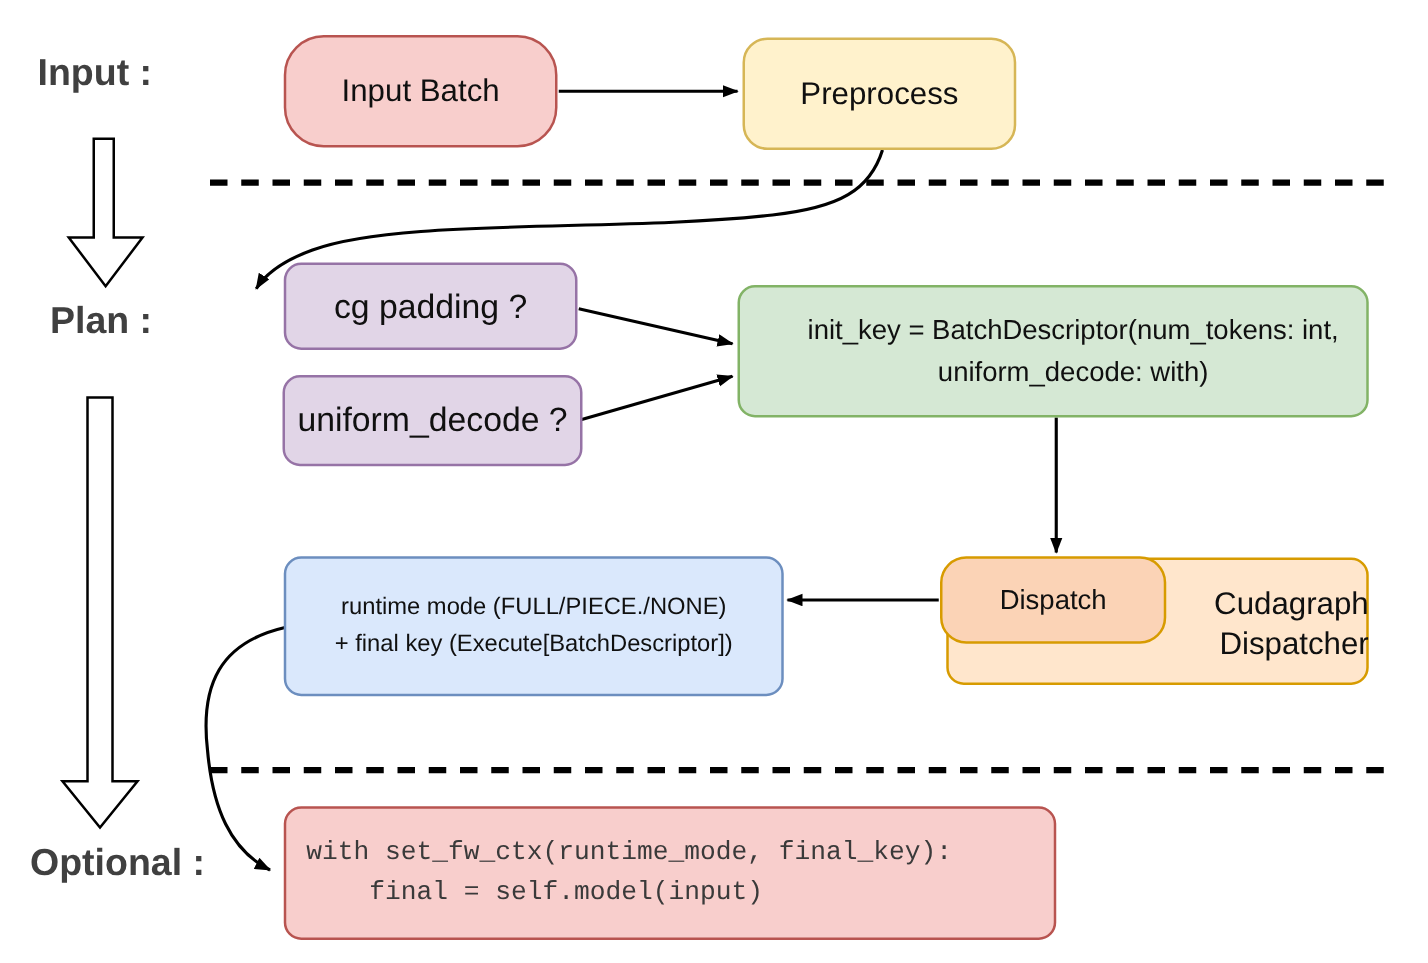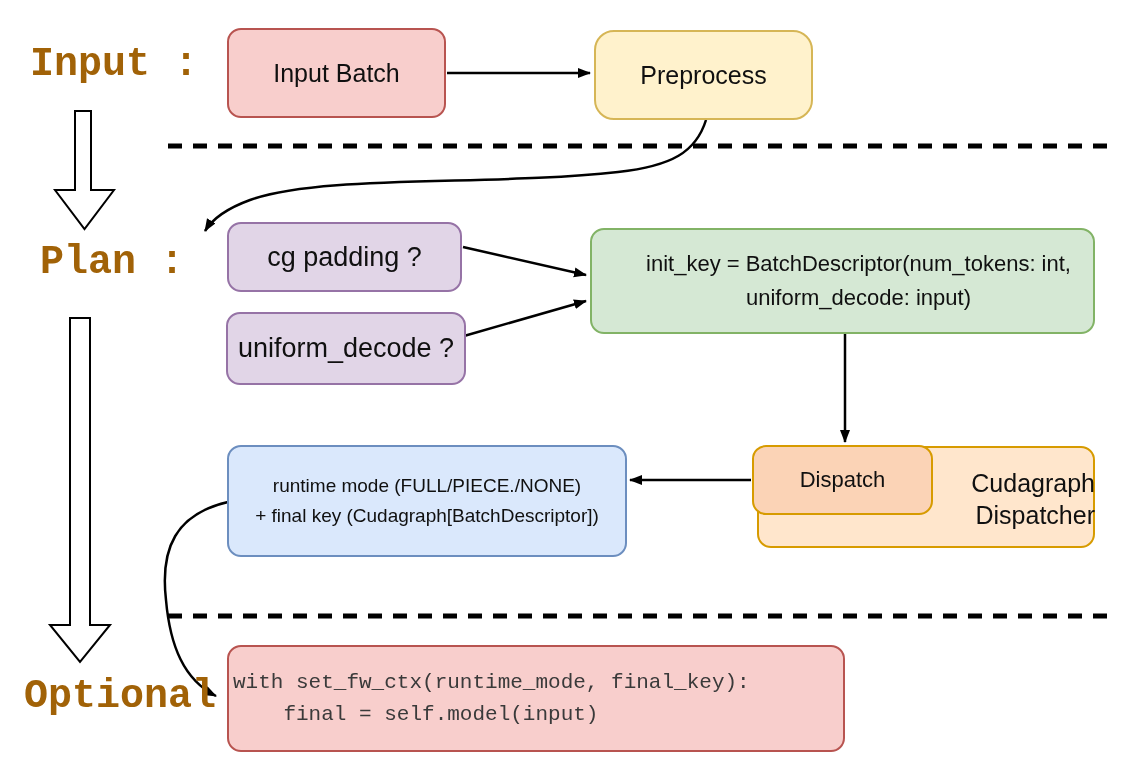--- a/index.html
+++ b/index.html
@@ -16,61 +16,60 @@
     overflow: hidden;
   }
   .connector-layer {
     position: absolute;
     left: 0; top: 0;
     width: 1142px;
     height: 770px;
   }
   .stage-label {
     position: absolute;
-    font-size: 40px;
+    font-size: 30px;
     font-weight: bold;
-    color: #a16207;
+    color: #404040;
     white-space: nowrap;
-    font-family: Liberation Mono, monospace;
   }
   .node {
     position: absolute;
     border-radius: 14px;
     border: 2px solid;
     display: flex;
     flex-direction: column;
     align-items: center;
     justify-content: center;
     text-align: center;
   }
   .node .line { display: block; }
   .fill-red    { background: #F8CECC; border-color: #B85450; }
   .fill-yellow { background: #FFF2CC; border-color: #D6B656; border-radius: 20px; }
-  .fill-purple { background: #E1D5E7; border-color: #9673A6; margin-top: 12px; }
+  .fill-purple { background: #E1D5E7; border-color: #9673A6; }
   .fill-green  { background: #D5E8D4; border-color: #82B366; padding-left: 32px; }
   .fill-blue   { background: #DAE8FC; border-color: #6C8EBF; }
   .fill-orange-light { background: #FFE6CC; border-color: #D79B00; }
-  .fill-orange-mid   { background: #FBD3B6; border-color: #D79B00; }
+  .fill-orange-mid   { background: #FBD3B6; border-color: #D79B00; border-radius: 21px; }
 
-  #node-input-batch    { left: 227px; top: 28px;  width: 219px; height: 90px;  font-size: 25px; }
+  #node-input-batch    { left: 227px; top: 28px;  width: 219px; height: 90px;  font-size: 25px; border-radius: 32px; }
   #node-preprocess     { left: 594px; top: 30px;  width: 219px; height: 90px;  font-size: 25px; }
   #node-cg-padding     { left: 227px; top: 210px; width: 235px; height: 70px;  font-size: 27px; }
   #node-uniform-decode { left: 226px; top: 300px; width: 240px; height: 73px;  font-size: 27px; }
   #node-init-key       { left: 590px; top: 228px; width: 505px; height: 106px; font-size: 22px; line-height: 34px; }
   #node-runtime-mode   { left: 227px; top: 445px; width: 400px; height: 112px; font-size: 19px; line-height: 30px; text-align: right; }
   #node-cudagraph-dispatcher { left: 757px; top: 446px; width: 338px; height: 102px; }
   #node-dispatch       { left: 752px; top: 445px; width: 181px; height: 70px;  font-size: 22px; }
   #node-execute-code {
     left: 227px; top: 645px; width: 618px; height: 107px;
     align-items: flex-start;
     font-family: "Liberation Mono", monospace;
     font-size: 21px;
     line-height: 32px;
     color: #3a3a3a;
-    padding-left: 4px;
+    padding-left: 16px;
     text-align: left;
   }
   #node-execute-code .line { white-space: pre; }
   .cudagraph-text {
     position: absolute;
     left: 176px; top: 0;
     width: 160px; height: 102px;
     display: flex;
     flex-direction: column;
     align-items: flex-end;
@@ -125,26 +124,26 @@
   <div class="node fill-purple" id="node-cg-padding">
     <span class="line">cg padding ?</span>
   </div>
 
   <div class="node fill-purple" id="node-uniform-decode">
     <span class="line">uniform_decode ?</span>
   </div>
 
   <div class="node fill-green" id="node-init-key">
     <span class="line">init_key = BatchDescriptor(num_tokens: int,</span>
-    <span class="line">uniform_decode: input)</span>
+    <span class="line">uniform_decode: with)</span>
   </div>
 
   <div class="node fill-blue" id="node-runtime-mode">
     <span class="line">runtime mode (FULL/PIECE./NONE)</span>
-    <span class="line">+ final key (Cudagraph[BatchDescriptor])</span>
+    <span class="line">+ final key (Execute[BatchDescriptor])</span>
   </div>
 
   <div class="node fill-orange-light" id="node-cudagraph-dispatcher">
     <div class="cudagraph-text">
       <span class="line">Cudagraph</span>
       <span class="line">Dispatcher</span>
     </div>
   </div>
 
   <div class="node fill-orange-mid" id="node-dispatch">

